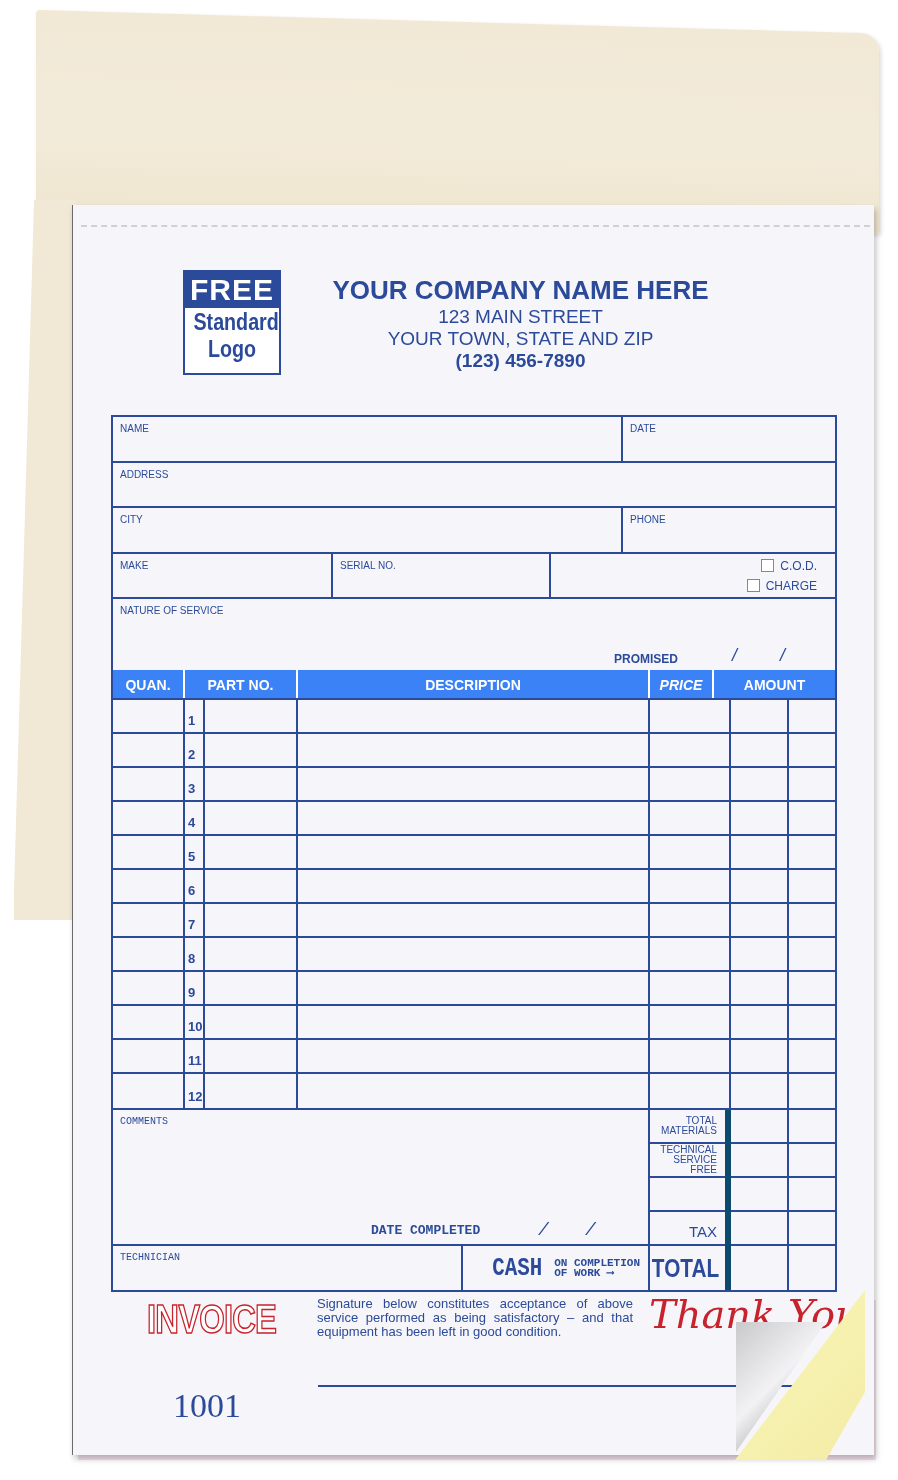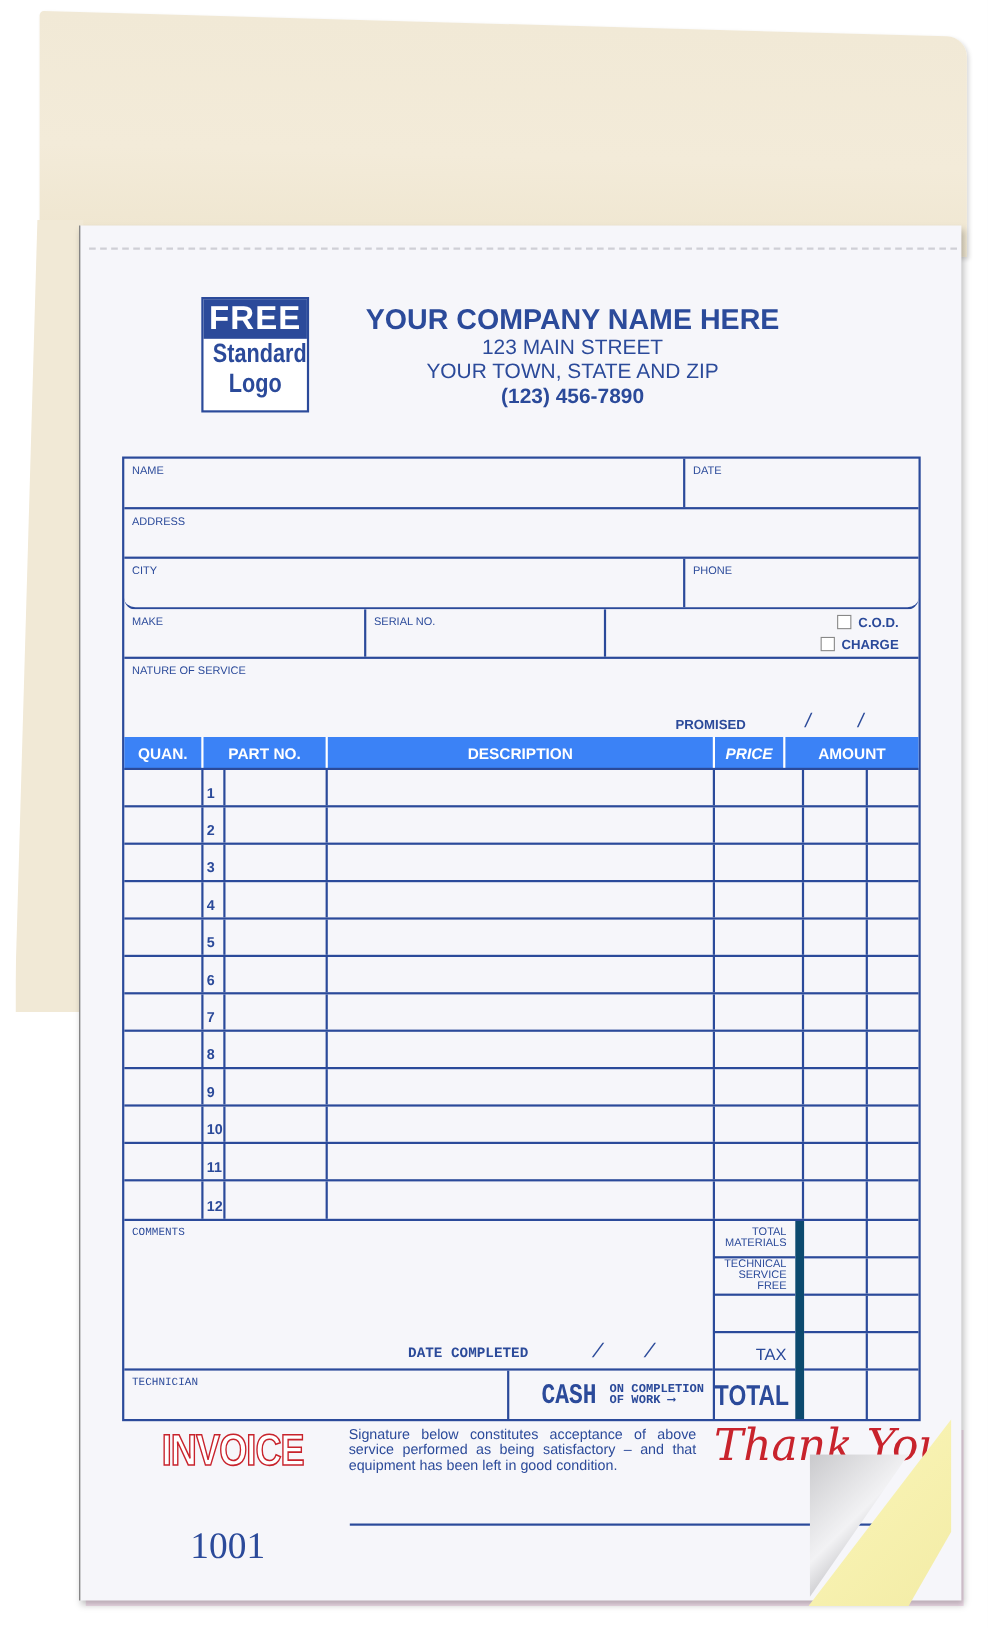--- a/index.html
+++ b/index.html
@@ -21,21 +21,21 @@
   .company-line { font-size: 19px; line-height: 22px; color: #2b4a9a; }
   .company-phone { font-size: 19px; font-weight: bold; line-height: 22px; color: #2b4a9a; }
 
   .form { position: absolute; left: 38px; top: 210px; width: 726px; border: 2px solid #2b4a9a; background: #f6f6fa; }
   .row { position: relative; border-bottom: 2px solid #2b4a9a; display: flex; }
   .cell { position: relative; border-right: 2px solid #2b4a9a; height: 100%; }
   .cell:last-child { border-right: none; }
   .lbl { position: absolute; left: 7px; top: 6px; font-size: 10px; color: #2b4a9a; }
 
   .checks { display: flex; flex-direction: column; align-items: flex-end; justify-content: center; padding-right: 18px; gap: 6px; height: 100%; }
-  .chk { display: flex; align-items: center; font-size: 12px; font-weight: bold; }
+  .chk { display: flex; align-items: center; font-size: 12px; font-weight: normal; }
   .box { width: 13px; height: 13px; border: 1px solid #888; background: #fff; margin-right: 6px; }
 
   .promised { position: absolute; right: 157px; bottom: 4px; font-size: 12px; font-weight: bold; }
   .slash { position: absolute; bottom: 4px; font-size: 18px; font-style: italic; }
 
   .thead { display: flex; background: #3b82f6; height: 30px; border-bottom: 2px solid #2b4a9a; }
   .th { color: #fff; font-weight: bold; font-size: 14px; text-align: center; line-height: 30px; border-right: 2px solid #fff; }
   .th:last-child { border-right: none; }
 
   .trow { display: flex; height: 34px; border-bottom: 2px solid #2b4a9a; }
@@ -89,21 +89,21 @@
           <span class="lbl">DATE</span>
         </div>
     </div>
 
     <div class="row" style="height:45px;">
       <div class="cell" style="flex:1;">
           <span class="lbl">ADDRESS</span>
         </div>
     </div>
 
-    <div class="row" style="height:46px;border-radius:10px;">
+    <div class="row" style="height:46px;">
       <div class="cell" style="width:510px;">
           <span class="lbl">CITY</span>
         </div>
       <div class="cell" style="flex:1;">
           <span class="lbl">PHONE</span>
         </div>
     </div>
 
     <div class="row" style="height:45px;">
       <div class="cell" style="width:220px;">
@@ -292,21 +292,21 @@
           </div>
           <div style="flex:1; display:flex; align-items:center; justify-content:flex-end; padding-right:8px; gap:6px;">
             <span style="font-size:26px; font-weight:bold; transform:scaleX(0.8); display:inline-block;">CASH</span>
             <span style="display:flex; flex-direction:column; font-size:11px; font-weight:bold; line-height:10px;">
               <span>ON COMPLETION</span>
               <span><span>OF WORK</span> <span>⟶</span></span>
             </span>
           </div>
         </div>
       </div>
-      <div style="width:81px; border-right:8px solid #0c4a6e; display:flex; flex-direction:column;">
+      <div style="width:81px; border-right:6px solid #0c4a6e; display:flex; flex-direction:column;">
         <div style="height:34px; border-bottom:2px solid #2b4a9a; display:flex; flex-direction:column; justify-content:center;">
           <div class="tot-label">TOTAL</div>
           <div class="tot-label">MATERIALS</div>
         </div>
         <div style="height:34px; border-bottom:2px solid #2b4a9a; display:flex; flex-direction:column; justify-content:center;">
           <div class="tot-label">TECHNICAL</div>
           <div class="tot-label">SERVICE</div>
           <div class="tot-label">FREE</div>
         </div>
         <div style="height:34px; border-bottom:2px solid #2b4a9a;"></div>

